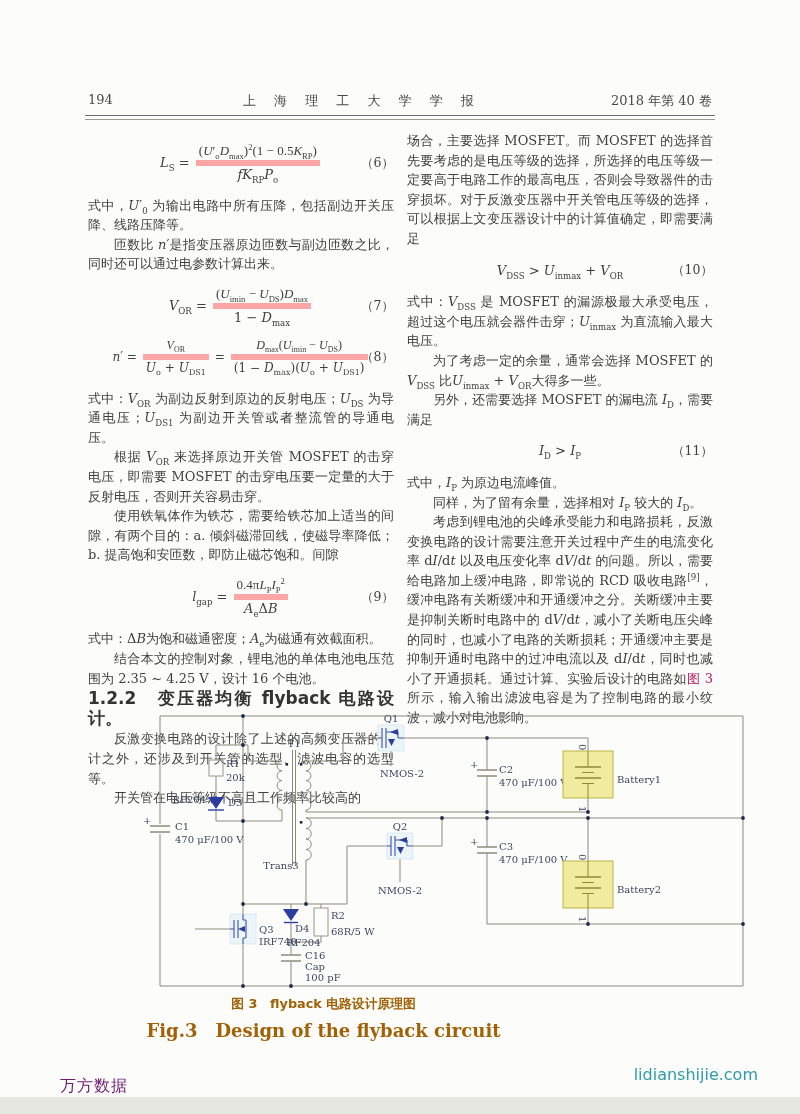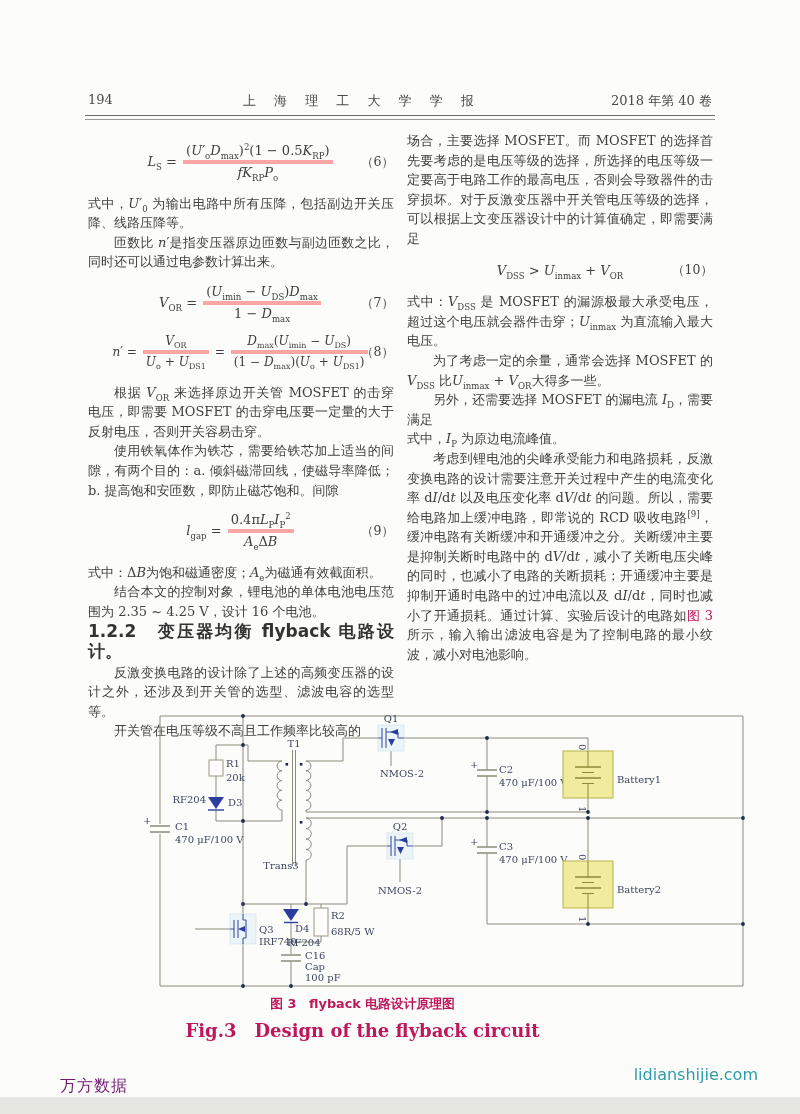--- a/index.html
+++ b/index.html
@@ -25,25 +25,25 @@
   i{font-style:italic;}
   sub,sup{font-size:0.66em;line-height:0;}
   .sec-h{margin:1px 0;font-family:"DejaVu Sans","Liberation Sans",sans-serif;
          font-weight:700;font-size:17px;color:#333;}
   .figref{color:#be185d;cursor:pointer;}
   
   .eq{position:relative;text-align:center;margin:12px 0;white-space:nowrap;}
   .eq-sm{font-size:12.1px;}
   .eqno{position:absolute;right:0;top:50%;transform:translateY(-50%);font-size:12.5px;}
   .frac{display:inline-block;vertical-align:middle;text-align:center;margin:0 2px;}
-  .fn{display:block;padding:0 3px 1px 3px;border-bottom:4px solid #fca5a5;line-height:1.25;}
+  .fn{display:block;padding:0 3px 1px 3px;border-bottom:6px solid #fca5a5;line-height:1.25;font-family:Liberation Serif, serif;}
   .fd{display:block;padding:1px 3px 0 3px;line-height:1.25;}
   
   .figure{position:absolute;left:95px;top:706px;width:670px;height:292px;}
-  .cap{position:absolute;left:0;width:647px;text-align:center;color:#be185d;font-weight:700;margin-left:39px;}
+  .cap{position:absolute;left:0;width:647px;text-align:center;color:#a16207;font-weight:700;}
   .cap-cn{top:996px;font-family:"DejaVu Sans","Liberation Sans",sans-serif;font-size:12.8px;}
   .cap-en{top:1019px;font-family:"DejaVu Serif","Liberation Serif",serif;font-size:18px;}
   
   .watermark{position:absolute;left:60px;top:1076px;font-size:16px;color:#701a75;letter-spacing:1px;
              font-family:Liberation Sans, sans-serif;}
   .site{position:absolute;right:42px;top:1065px;font-size:16px;color:#2e9daa;
         font-family:"DejaVu Sans","Liberation Sans",sans-serif;cursor:pointer;margin-left:46px;}
   .strip{position:absolute;left:0;top:1097px;width:800px;height:17px;background:#e7e7e2;}
   
   svg text{font-family:"DejaVu Serif","Liberation Serif",serif;font-size:10px;fill:#3d4660;}
@@ -73,20 +73,21 @@
         <span class="frac"><span class="fn">(<i>U</i><sub>imin</sub> − <i>U</i><sub>DS</sub>)<i>D</i><sub>max</sub></span><span class="fd">1 − <i>D</i><sub>max</sub></span></span></span>
       <span class="eqno">（7）</span>
     </div>
     <div class="eq eq-sm">
       <span class="eqb"><span><i>n</i>′ =</span>
         <span class="frac"><span class="fn"><i>V</i><sub>OR</sub></span><span class="fd"><i>U</i><sub>o</sub> + <i>U</i><sub>DS1</sub></span></span>
         <span>=</span>
         <span class="frac"><span class="fn"><i>D</i><sub>max</sub>(<i>U</i><sub>imin</sub> − <i>U</i><sub>DS</sub>)</span><span class="fd">(1 − <i>D</i><sub>max</sub>)(<i>U</i><sub>o</sub> + <i>U</i><sub>DS1</sub>)</span></span></span>
       <span class="eqno">（8）</span>
     </div>
+    <p class="p">式中：<i>V</i><sub>OR</sub> 为副边反射到原边的反射电压；<i>U</i><sub>DS</sub> 为导通电压；<i>U</i><sub>DS1</sub> 为副边开关管或者整流管的导通电压。</p>
     <p class="p ind">根据 <i>V</i><sub>OR</sub> 来选择原边开关管 MOSFET 的击穿电压，即需要 MOSFET 的击穿电压要一定量的大于反射电压，否则开关容易击穿。</p>
     <p class="p ind">使用铁氧体作为铁芯，需要给铁芯加上适当的间隙，有两个目的：a. 倾斜磁滞回线，使磁导率降低；b. 提高饱和安匝数，即防止磁芯饱和。间隙</p>
     <div class="eq">
       <span class="eqb"><span><i>l</i><sub>gap</sub> =</span>
         <span class="frac"><span class="fn">0.4π<i>L</i><sub>P</sub><i>I</i><sub>P</sub><sup>2</sup></span><span class="fd"><i>A</i><sub>e</sub>Δ<i>B</i></span></span></span>
       <span class="eqno">（9）</span>
     </div>
     <p class="p">式中：Δ<i>B</i>为饱和磁通密度；<i>A</i><sub>e</sub>为磁通有效截面积。</p>
     <p class="p ind">结合本文的控制对象，锂电池的单体电池电压范围为 2.35 ~ 4.25 V，设计 16 个电池。</p>
     <p class="sec-h">1.2.2　变压器均衡 flyback 电路设计。</p>
@@ -96,21 +97,26 @@
 
   <div class="col col-right">
     <p class="p">场合，主要选择 MOSFET。而 MOSFET 的选择首先要考虑的是电压等级的选择，所选择的电压等级一定要高于电路工作的最高电压，否则会导致器件的击穿损坏。对于反激变压器中开关管电压等级的选择，可以根据上文变压器设计中的计算值确定，即需要满足</p>
     <div class="eq">
       <span><i>V</i><sub>DSS</sub> &gt; <i>U</i><sub>inmax</sub> + <i>V</i><sub>OR</sub></span>
       <span class="eqno">（10）</span>
     </div>
     <p class="p">式中：<i>V</i><sub>DSS</sub> 是 MOSFET 的漏源极最大承受电压，超过这个电压就会器件击穿；<i>U</i><sub>inmax</sub> 为直流输入最大电压。</p>
     <p class="p ind">为了考虑一定的余量，通常会选择 MOSFET 的 <i>V</i><sub>DSS</sub> 比<i>U</i><sub>inmax</sub> + <i>V</i><sub>OR</sub>大得多一些。</p>
     <p class="p ind">另外，还需要选择 MOSFET 的漏电流 <i>I</i><sub>D</sub>，需要满足</p>
+    <div class="eq">
+      <span><i>I</i><sub>D</sub> &gt; <i>I</i><sub>P</sub></span>
+      <span class="eqno">（11）</span>
+    </div>
     <p class="p">式中，<i>I</i><sub>P</sub> 为原边电流峰值。</p>
+    <p class="p ind">同样，为了留有余量，选择相对 <i>I</i><sub>P</sub> 较大的 <i>I</i><sub>D</sub>。</p>
     <p class="p ind"><span>考虑到锂电池的尖峰承受能力和电路损耗，反激变换电路的设计需要注意开关过程中产生的电流变化率 d<i>I</i>/d<i>t</i> 以及电压变化率 d<i>V</i>/d<i>t</i> 的问题。所以，需要给电路加上缓冲电路，即常说的 RCD 吸收电路<sup>[9]</sup>，缓冲电路有关断缓冲和开通缓冲之分。关断缓冲主要是抑制关断时电路中的 d<i>V</i>/d<i>t</i>，减小了关断电压尖峰的同时，也减小了电路的关断损耗；开通缓冲主要是抑制开通时电路中的过冲电流以及 d<i>I</i>/d<i>t</i>，同时也减小了开通损耗。通过计算、实验后设计的电路如</span><span class="figref">图 3</span><span> 所示，输入输出滤波电容是为了控制电路的最小纹波，减小对电池影响。</span></p>
   </div>
 
   <div class="figure">
     <svg width="670" height="292" viewBox="0 0 670 292">
 
       <g stroke="#8b8b7d" stroke-width="1" fill="none">
         <path d="M65,118 V10 H648 V280 H65 V128"></path>
         <path d="M148,10 V208 M148,238 V280"></path>
         <path d="M148,39 H121 V54 M121,70 V91 M121,104 V115 H148"></path>

